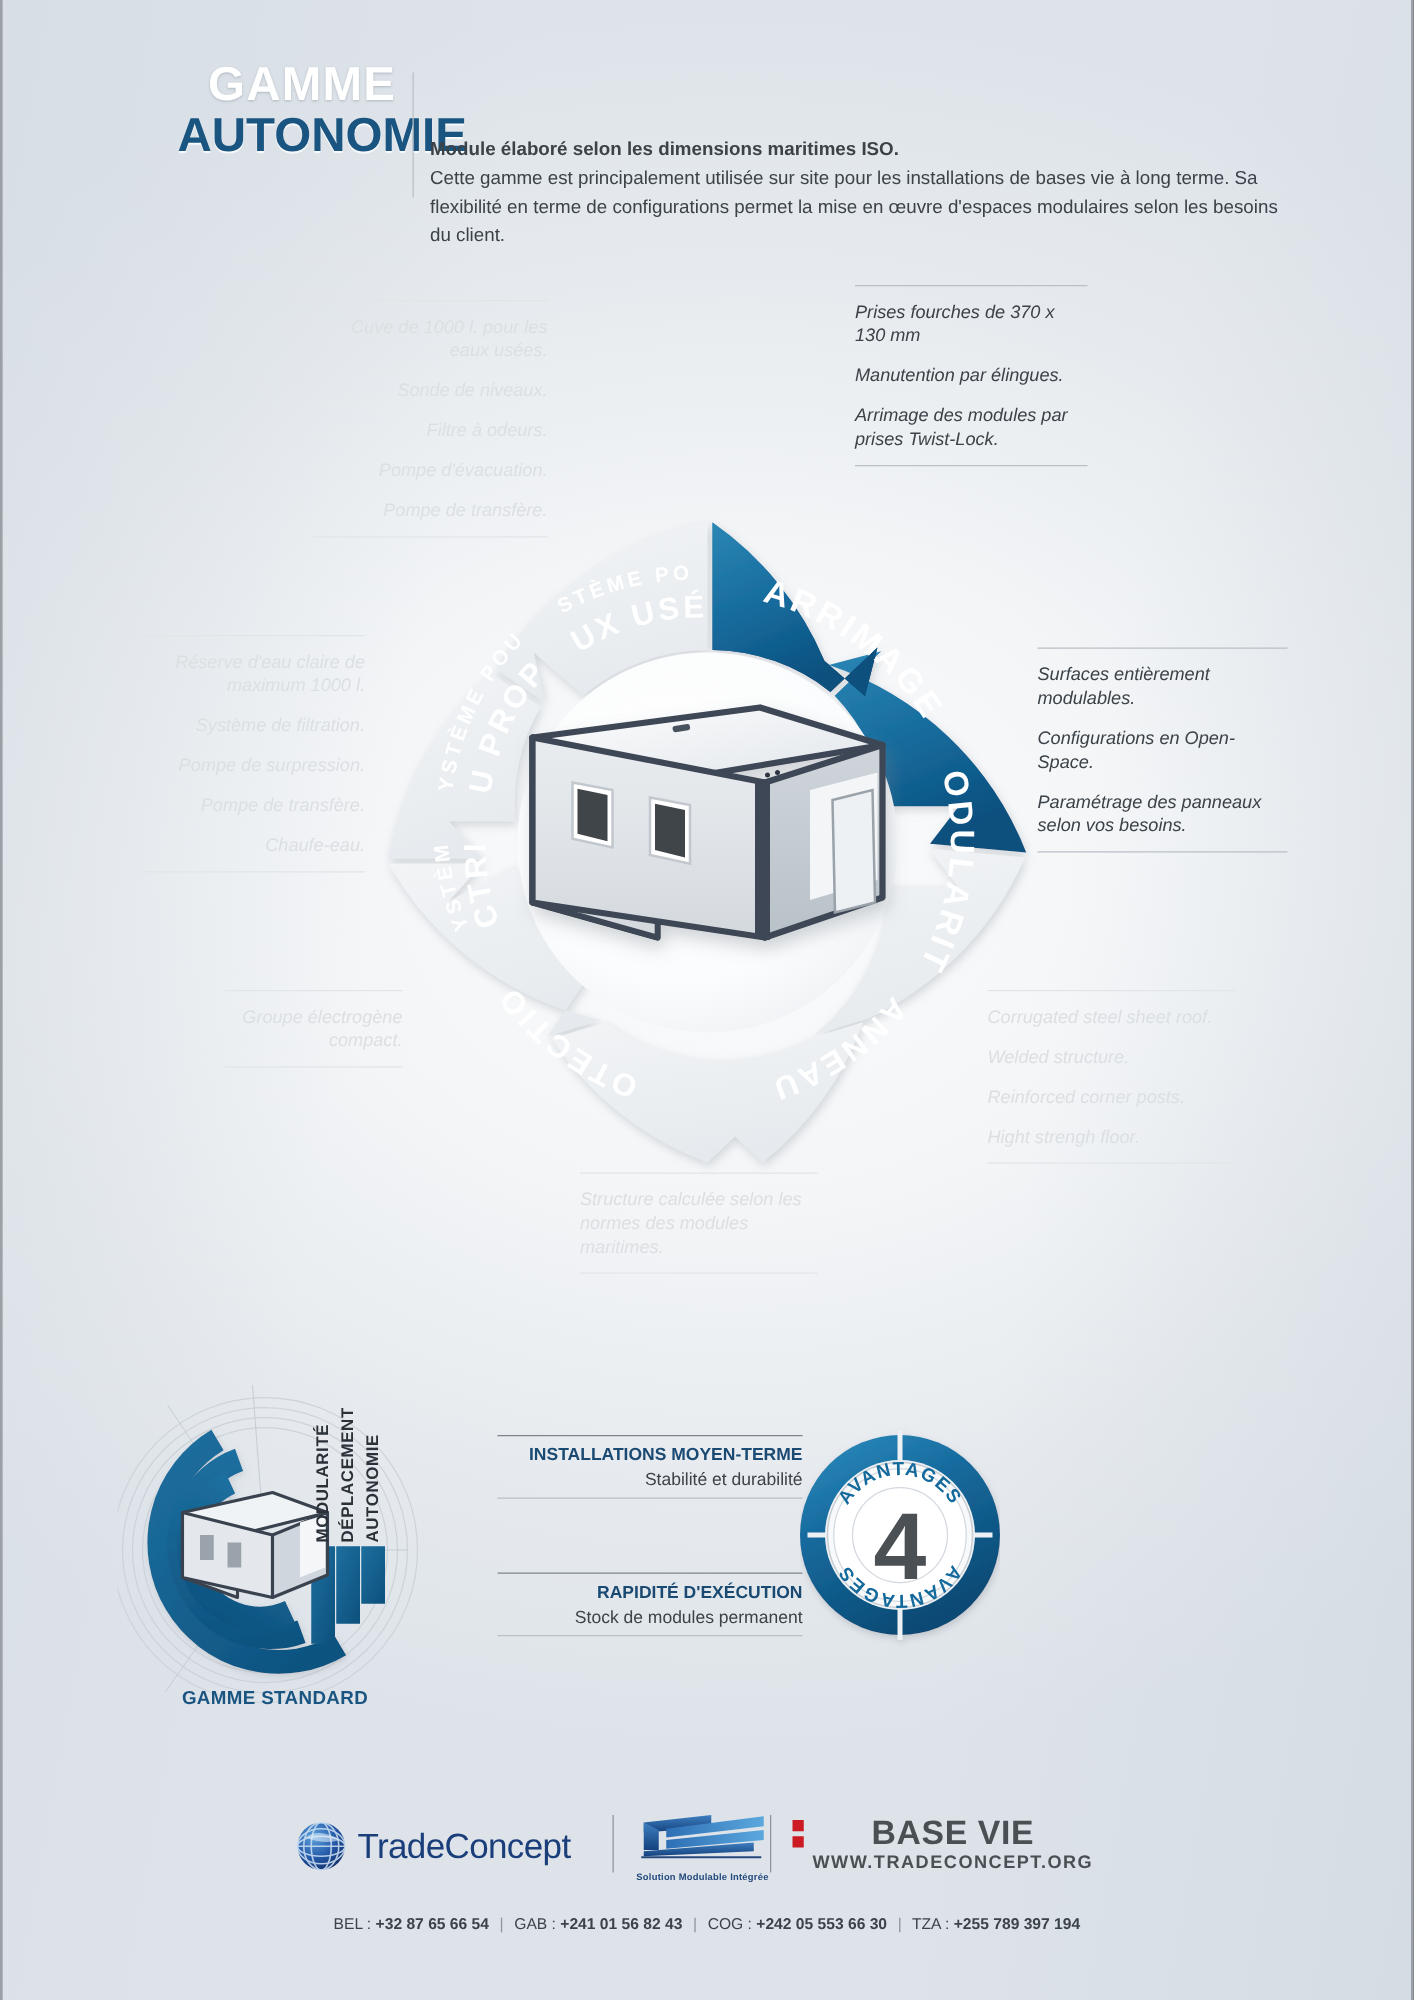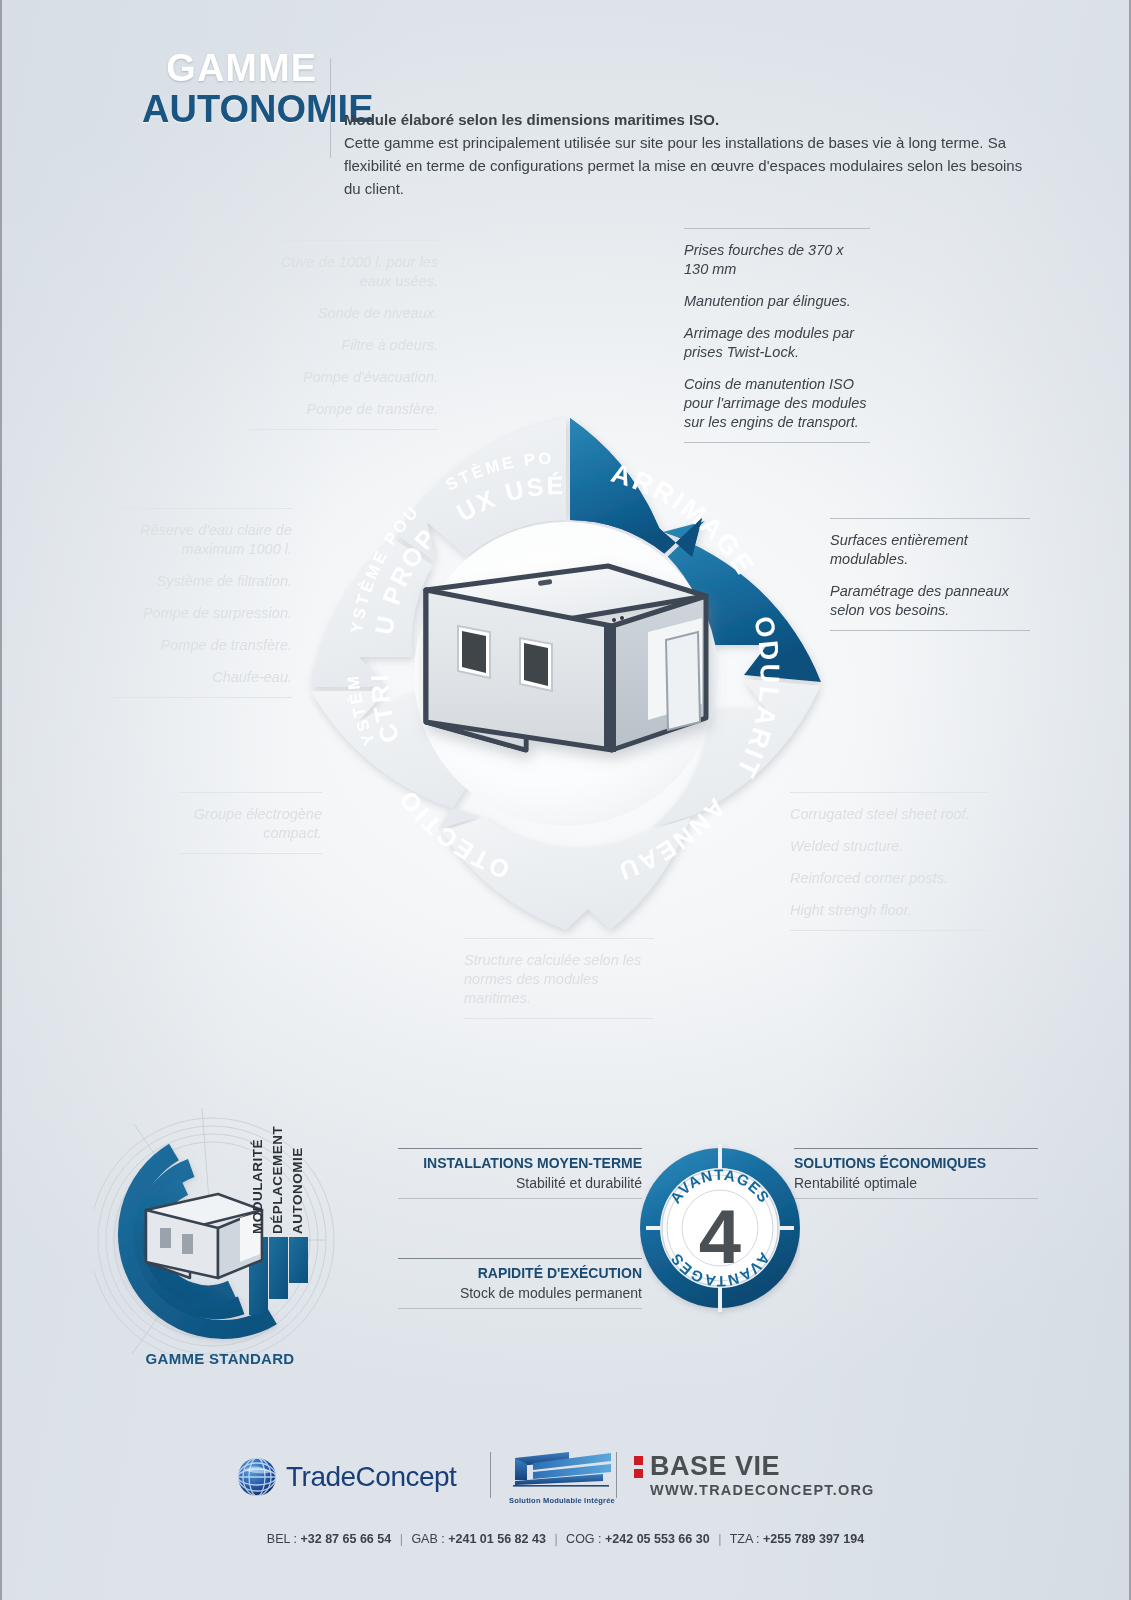--- a/index.html
+++ b/index.html
@@ -94,21 +94,21 @@
   
   .footer { position:absolute; left:0; top:1432px; width:100%; height:130px; }
   .tc-logo { position:absolute; left:234px; top:24px; display:flex; align-items:center; gap:8px; }
   .tc-name { font-size:28px; color:#1a3e7a; letter-spacing:-.5px; font-weight:normal; }
   .f-div { position:absolute; width:1px; height:46px; background:#8d949b; top:20px; }
   .smi-logo { position:absolute; left:500px; top:18px; width:120px; text-align:center; }
   .smi-cap { font-size:7.5px; font-weight:bold; color:#23497c; letter-spacing:.2px; margin-top:2px; }
   .bv { position:absolute; left:632px; top:20px; display:flex; align-items:flex-start; gap:7px; }
   .bv-dots { display:flex; flex-direction:column; gap:4px; padding-top:4px; }
   .bv-dots i { display:block; width:9px; height:9px; background:#cc1b22; }
-  .bv-title { font-size:27px; font-weight:bold; color:#4a4f54; letter-spacing:.5px; line-height:28px; }
+  .bv-title { font-size:27px; font-weight:bold; color:#4a4f54; letter-spacing:.5px; line-height:28px;text-align:center; }
   .bv-url { font-size:14.5px; font-weight:bold; color:#4a4f54; letter-spacing:1.2px; line-height:20px; }
   .phones {
     position:absolute; left:0; top:1532px; width:100%; text-align:center;
     font-size:12.5px; color:#3b4248;
   }
   .phones b { font-weight:bold; }
   .phones .sep { color:#8d949b; padding:0 5px; }
 </style>
 </head>
 <body>
@@ -138,41 +138,41 @@
     </ul>
     <div class="rule bot"></div>
   </div>
 
   <div class="callout c-arrimage">
     <div class="rule"></div>
     <ul>
       <li>Prises fourches de 370 x 130 mm</li>
       <li>Manutention par élingues.</li>
       <li>Arrimage des modules par prises Twist-Lock.</li>
-      <li>Coins de manutention ISO pour l'arrimage des modules sur les engins de transport.</li>
     </ul>
     <div class="rule bot"></div>
   </div>
 
   <div class="callout faded right-align c-eau-propre">
     <div class="rule"></div>
     <ul>
       <li>Réserve d'eau claire de maximum 1000 l.</li>
       <li>Système de filtration.</li>
       <li>Pompe de surpression.</li>
       <li>Pompe de transfère.</li>
       <li>Chaufe-eau.</li>
     </ul>
     <div class="rule bot"></div>
   </div>
 
   <div class="callout c-modularite">
     <div class="rule"></div>
     <ul>
       <li>Surfaces entièrement modulables.</li>
+      <li>Configurations en Open-Space.</li>
       <li>Paramétrage des panneaux selon vos besoins.</li>
     </ul>
     <div class="rule bot"></div>
   </div>
 
   <div class="callout faded right-align c-electrique">
     <div class="rule"></div>
     <ul>
       <li>Groupe électrogène compact.</li>
     </ul>
@@ -449,26 +449,20 @@
 
   <div class="adv">
 
     <div class="adv-cell adv-tl">
       <div class="rule"></div>
       <div class="adv-title">INSTALLATIONS MOYEN-TERME</div>
       <div class="adv-sub">Stabilité et durabilité</div>
       <div class="rule thin"></div>
     </div>
 
-    <div class="adv-cell adv-tr">
-      <div class="rule"></div>
-      <div class="adv-title">SOLUTIONS ÉCONOMIQUES</div>
-      <div class="adv-sub">Rentabilité optimale</div>
-      <div class="rule thin"></div>
-    </div>
 
     <div class="adv-cell adv-bl">
       <div class="rule"></div>
       <div class="adv-title">RAPIDITÉ D'EXÉCUTION</div>
       <div class="adv-sub">Stock de modules permanent</div>
       <div class="rule thin"></div>
     </div>
 
 
     <div class="adv-badge">

